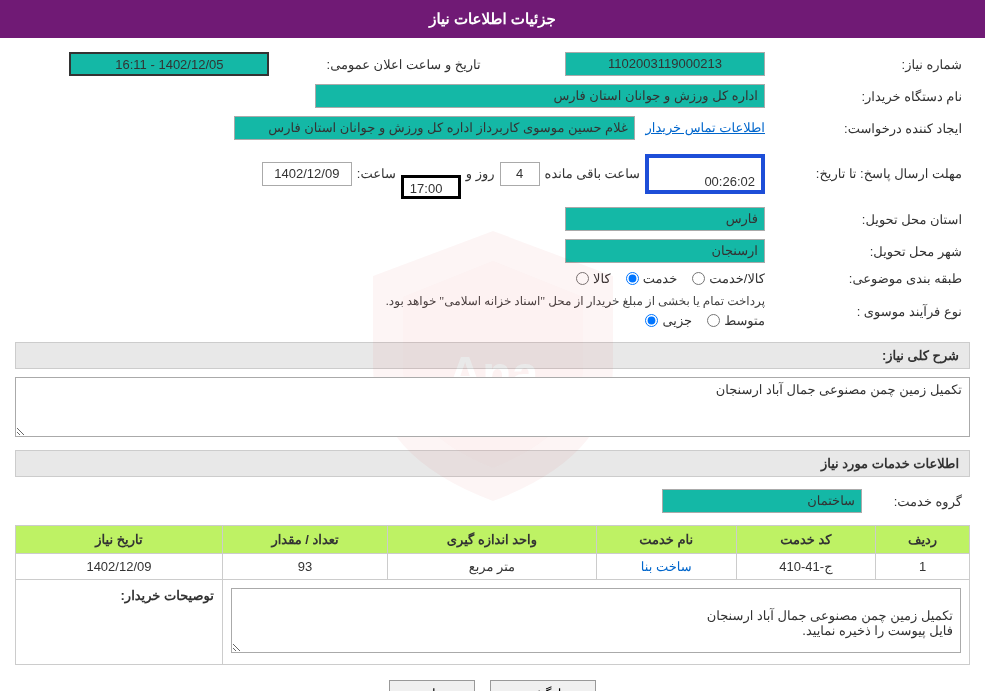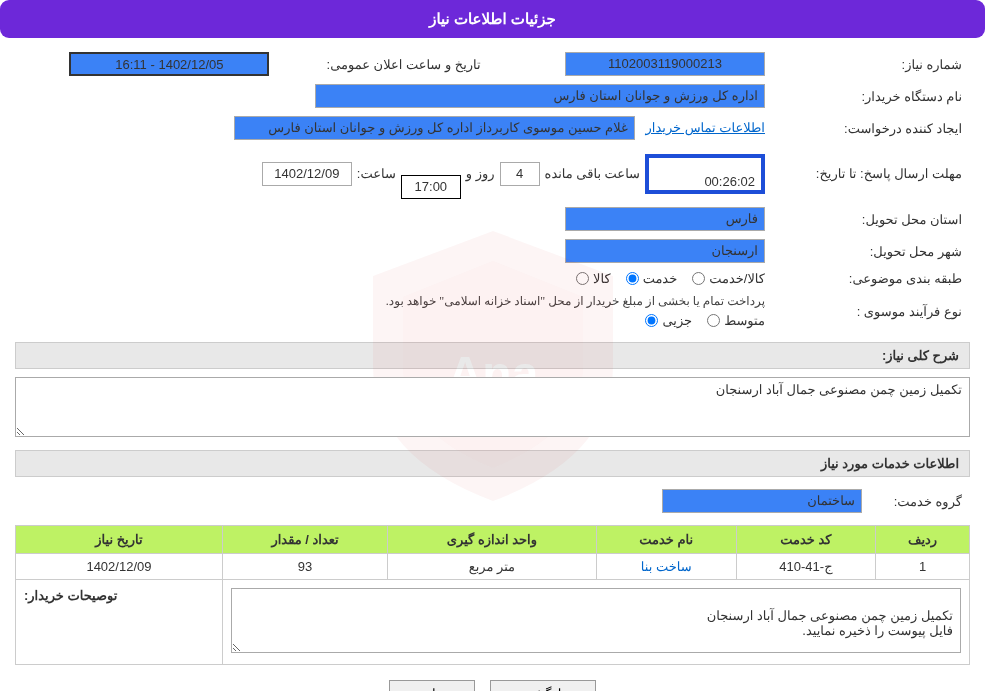--- a/index.html
+++ b/index.html
@@ -9,27 +9,26 @@
       direction: rtl;
       font-size: 13px;
       color: #333;
     }
     .main-container {
       width: 985px;
       margin: 0 auto;
       background: #fff;
     }
     .header-bar {
-      background: #6d28d9;
+      background: #701a75;
       color: #fff;
       text-align: center;
       padding: 10px 2px;
       font-size: 15px;
       font-weight: bold;
-      border-radius: 9px;
     }
     .content {
       padding: 10px 15px;
     }
     .section-title {
       background: #e8e8e8;
       border: 1px solid #ccc;
       padding: 5px 10px;
       font-weight: bold;
       margin: 10px 0 8px 0;
@@ -48,21 +47,21 @@
       color: #333;
       width: auto;
       white-space: nowrap;
       font-weight: normal;
     }
     .value-cell {
       text-align: right;
     }
     .input-box {
       border: 1px solid #aaa;
-      background: #3b82f6;
+      background: #14b8a6;
       padding: 3px 6px;
       min-width: 120px;
       display: inline-block;
       height: 24px;
     }
     .input-medium {
       width: 200px;
     }
     .link-blue {
       color: #0066cc;
@@ -227,21 +226,21 @@
         </td>
       </tr>
       <tr>
         <td class="label-cell">مهلت ارسال پاسخ: تا تاریخ:</td>
         <td class="value-cell" colspan="3">
           <div class="inline-flex">
             <div class="input-box input-remain">00:26:02</div>
             <span>ساعت باقی مانده</span>
             <div class="input-num" style="border:1px solid #aaa; text-align:center;">4</div>
             <span>روز و</span>
-            <div class="input-time" style="border:1px solid #000000; text-align:center;margin-top:27px;">17:00</div>
+            <div class="input-time" style="border:3px solid #000000; text-align:left;margin-top:27px;">17:00</div>
             <span>ساعت:</span>
             <div class="input-date" style="border:1px solid #aaa; text-align:center;">1402/12/09</div>
           </div>
         </td>
       </tr>
       <tr>
         <td class="label-cell">استان محل تحویل:</td>
         <td class="value-cell" colspan="3">
           <div class="input-box input-medium">فارس</div>
         </td>
@@ -334,21 +333,21 @@
         <tr>
           <td colspan="5" style="text-align:right; padding:8px;">
             <div style="position:relative;">
               <textarea class="description-box" style="height: 65px;" readonly=""></textarea>
               <div style="position:absolute; top:5px; right:8px; text-align:right; pointer-events:none; white-space:pre-line;">
                 <span>تکمیل زمین چمن مصنوعی جمال آباد ارسنجان
 فایل پیوست را ذخیره نمایید.</span>
               </div>
             </div>
           </td>
-          <td style="text-align:left; vertical-align:top; padding:8px; font-weight:bold;">توصیحات خریدار:</td>
+          <td style="text-align:right; vertical-align:top; padding:8px; font-weight:bold;">توصیحات خریدار:</td>
         </tr>
       </tbody>
     </table>
 
     <div class="buttons-row">
       <button class="btn">بازگشت</button>
       <button class="btn">چاپ</button>
     </div>
   </div>
 </div>

